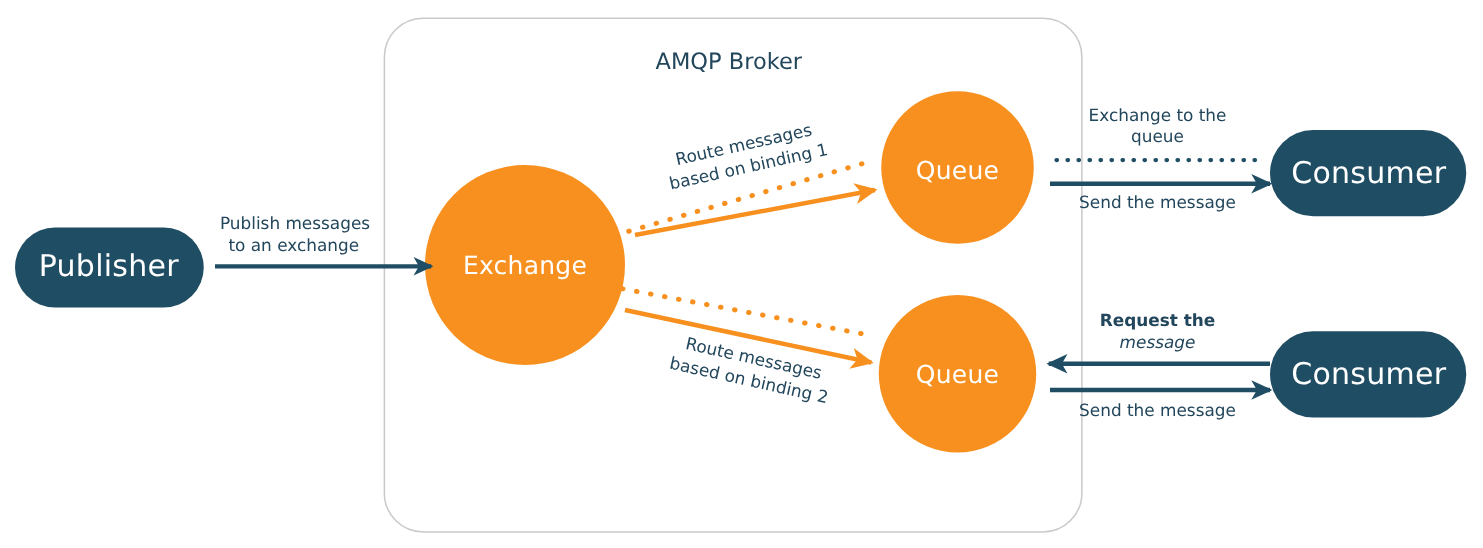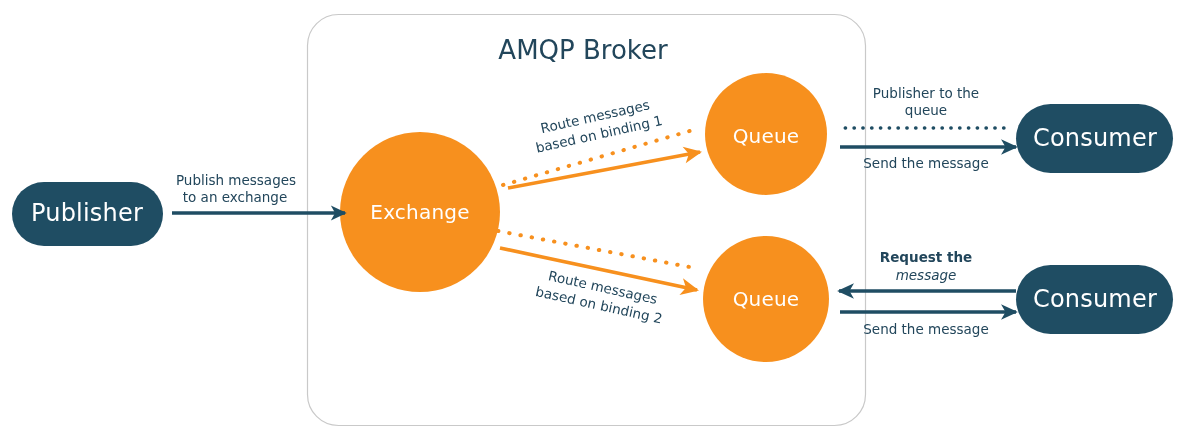--- a/index.html
+++ b/index.html
@@ -17,21 +17,21 @@
   .pill-label{font-size:24px;}
   .circle-label{font-size:20px;}
 
   .edge-label{
     position:absolute;color:#22465b;white-space:pre;
     font-size:13.5px;line-height:17px;text-align:center;
     transform:translate(-50%,-50%);
   }
   .broker-title{
     position:absolute;color:#22465b;white-space:nowrap;
-    font-size:26px;transform:translate(-50%,-50%);
+    font-size:18px;transform:translate(-50%,-50%);
   }
   .rot-label{
     position:absolute;color:#22465b;white-space:pre;
     font-size:13.5px;line-height:18px;text-align:center;
   }
   .rot-up{transform:translate(-50%,-50%) rotate(-12.5deg);}
   .rot-dn{transform:translate(-50%,-50%) rotate(12.5deg);}
 </style>
 </head>
 <body>
@@ -93,21 +93,21 @@
 
   <div class="edge-label" style="left:236px;top:180px;text-align:center;">Publish messages</div>
   <div class="edge-label" style="left:235px;top:197px;">to an exchange</div>
 
   <div class="rot-label rot-up" style="left:597px;top:125px;">Route messages
 based on binding 1</div>
 
   <div class="rot-label rot-dn" style="left:601px;top:296px;">Route messages
 based on binding 2</div>
 
-  <div class="edge-label" style="left:926px;top:93px;">Publisher to the</div>
+  <div class="edge-label" style="left:926px;top:93px;">Exchange to the</div>
   <div class="edge-label" style="left:926px;top:110px;">queue</div>
 
   <div class="edge-label" style="left:926px;top:163px;">Send the message</div>
 
   <div class="edge-label" style="left:926px;top:257px;font-weight:bold;">Request the</div>
   <div class="edge-label" style="left:926px;top:275px;font-style:italic;">message</div>
 
   <div class="edge-label" style="left:926px;top:329px;">Send the message</div>
 
 </div>

